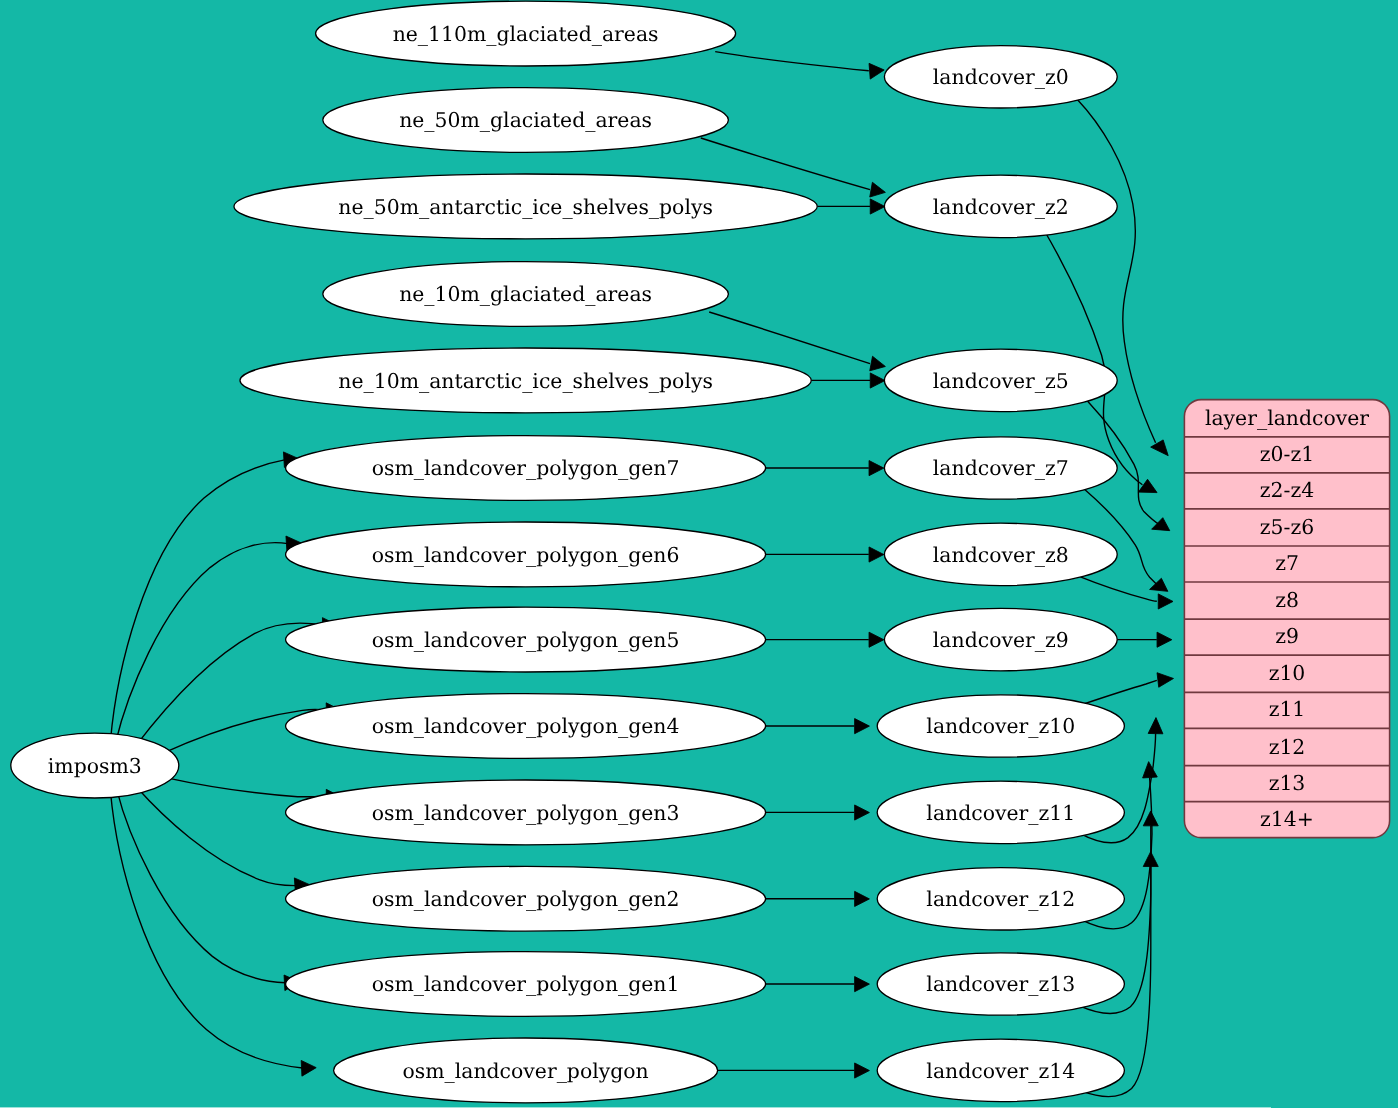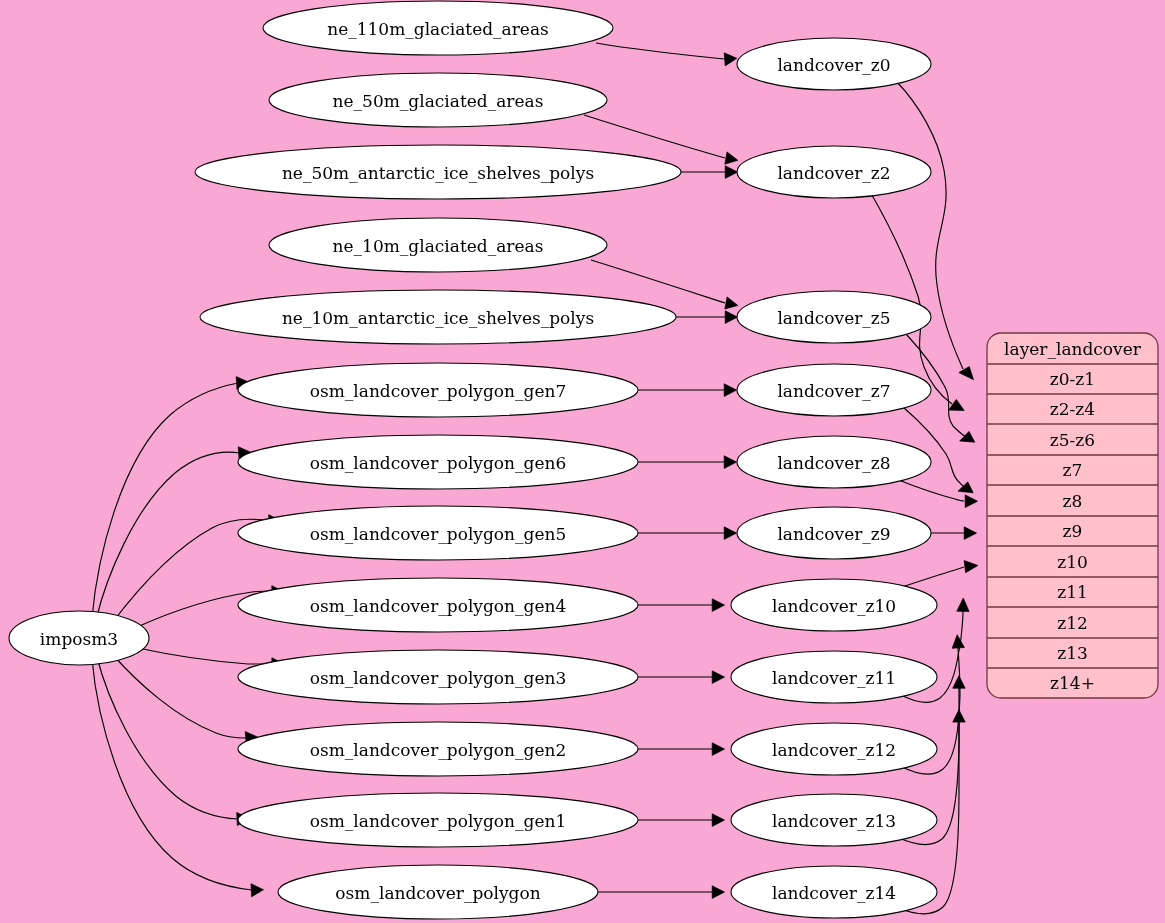--- a/index.html
+++ b/index.html
@@ -4,21 +4,21 @@
 <style>
   html, body {
     margin: 0;
     padding: 0;
     background: #ffffff;
   }
   #stage {
     position: relative;
     width: 1165px;
     height: 923px;
-    background: #f9a8d4;
+    background: #14b8a6;
     overflow: hidden;
     font-family: "DejaVu Serif", "Liberation Serif", serif;
   }
   svg#graph {
     display: block;
     width: 1165px;
     height: 923px;
   }
   .node-ellipse {
     fill: #ffffff;

